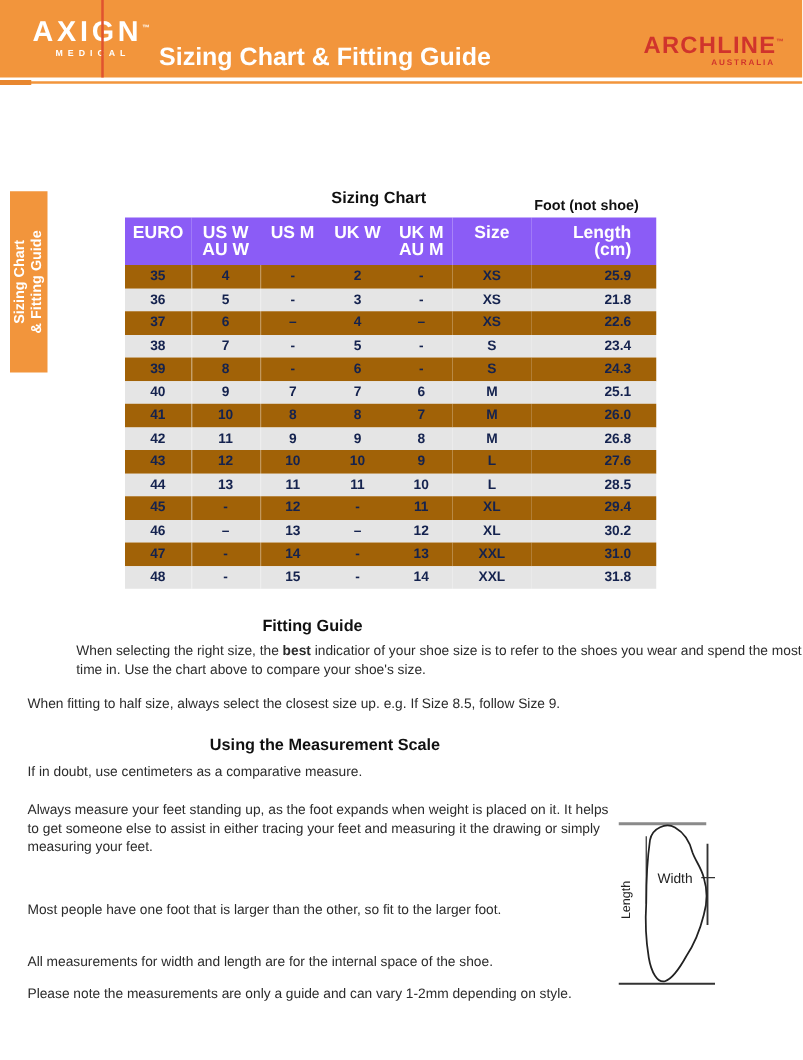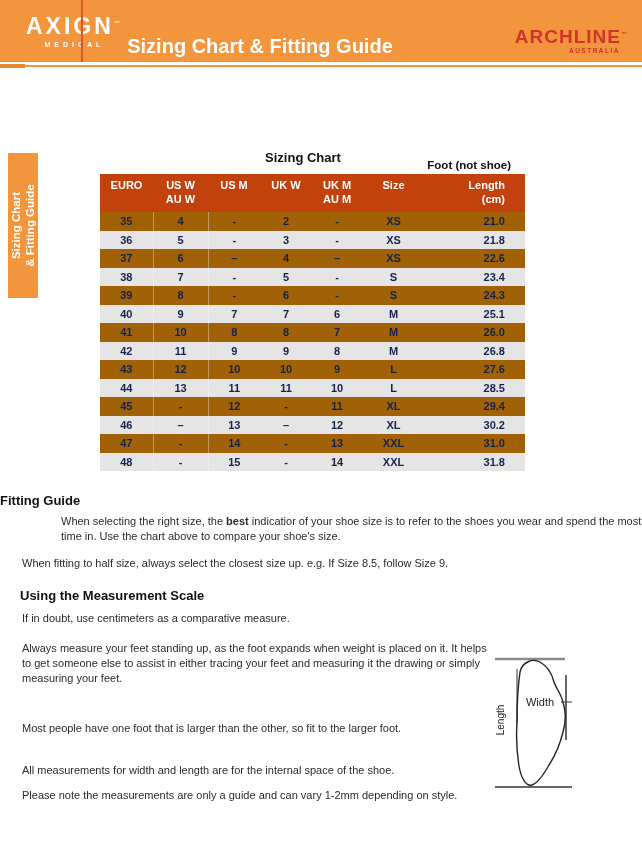--- a/index.html
+++ b/index.html
@@ -28,33 +28,33 @@
                    transform:rotate(-90deg) translateX(-145px); transform-origin:top left;
                    color:#ffffff; font-weight:bold; font-size:11.5px; line-height:14px;
                    text-align:center; padding-top:1px; }
 
   
   .chart-heading { position:absolute; top:150px; left:0; width:606px; text-align:center;
                    font-size:13px; font-weight:bold; color:#111111; }
   .foot-note { position:absolute; top:159px; right:131px; font-size:11.5px; font-weight:bold; color:#111111; }
   .sizing-table { position:absolute; top:174px; left:100px; width:425px;
                   border-collapse:collapse; table-layout:fixed; }
-  .sizing-table thead th { background:#c2410c; color:#ffffff; font-size:11px; font-weight:bold;
+  .sizing-table thead th { background:#8b5cf6; color:#ffffff; font-size:14px; font-weight:bold;
                            vertical-align:top; padding-top:5px; height:38px; line-height:13.5px;
                            text-align:center; }
   .sizing-table tbody td { height:18.5px; text-align:center; font-size:11px; font-weight:bold;
                            color:#14224E; }
   .sizing-table th:last-child, .sizing-table td:last-child { text-align:right; padding-right:20px; }
   .sizing-table tbody td:nth-child(1), .sizing-table tbody td:nth-child(2) {
                            border-right:1px solid rgba(255,255,255,0.35); }
   .row-teal { background:#a16207; }
   .row-lav  { background:#e5e5e5; }
 
   
-  .doc-heading { position:absolute; left:0; width:500px; 
+  .doc-heading { position:absolute; left:0; width:500px; text-align:center;
                  font-size:13px; font-weight:bold; color:#111111; }
   .para { position:absolute; left:22px; font-size:11px; color:#2b2b2b; line-height:15px; }
   #fg-heading { top:493px; }
   #fg-p1 { top:514px; width:604px;margin-left:39px; }
   #fg-p2 { top:556px; width:604px; }
   #ms-heading { top:588px;padding-left:20px; }
   #ms-p1 { top:611px; width:604px; }
   #ms-p2 { top:641px; width:472px; }
   #ms-p3 { top:721px; width:604px; }
   #ms-p4 { top:763px; width:604px; }
@@ -115,21 +115,21 @@
       </tr>
     </thead>
     <tbody>
         <tr class="row-teal">
           <td>35</td>
           <td>4</td>
           <td>-</td>
           <td>2</td>
           <td>-</td>
           <td>XS</td>
-          <td>21.0</td>
+          <td>25.9</td>
         </tr>
         <tr class="row-lav">
           <td>36</td>
           <td>5</td>
           <td>-</td>
           <td>3</td>
           <td>-</td>
           <td>XS</td>
           <td>21.8</td>
         </tr>

